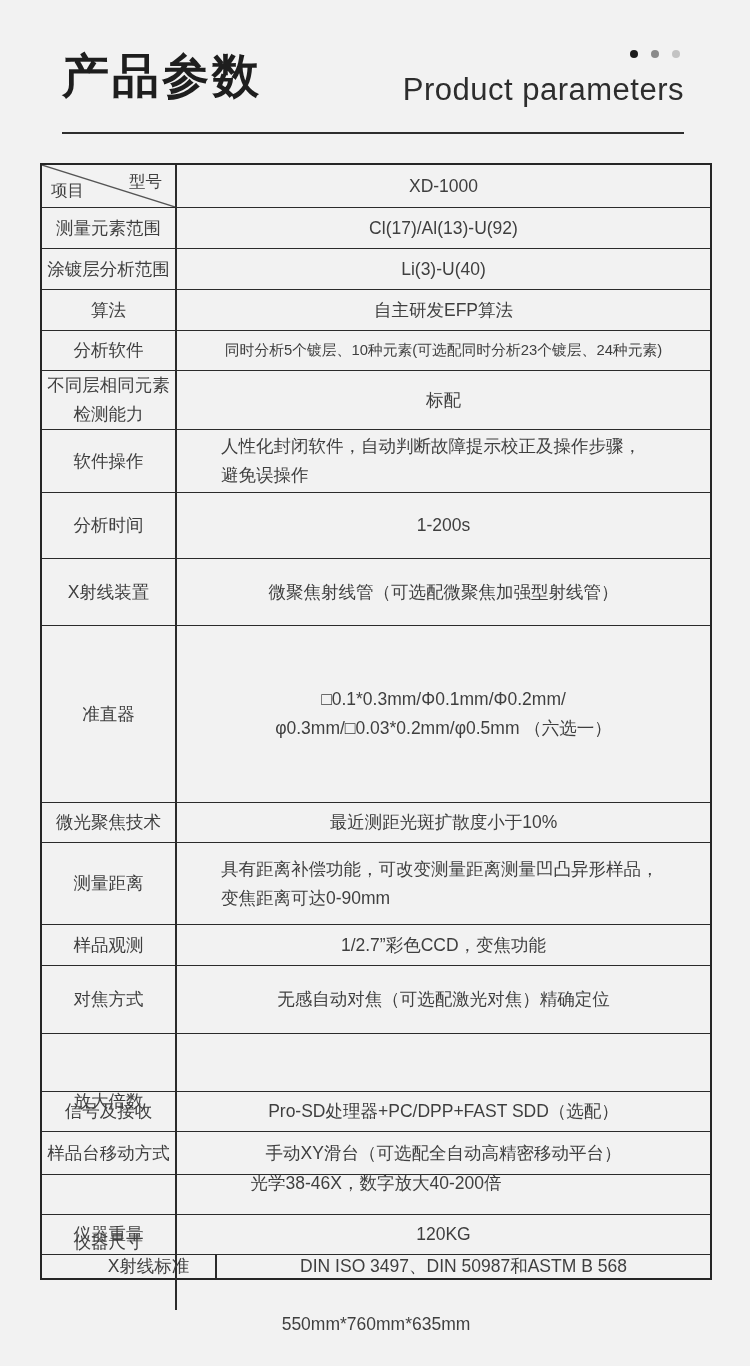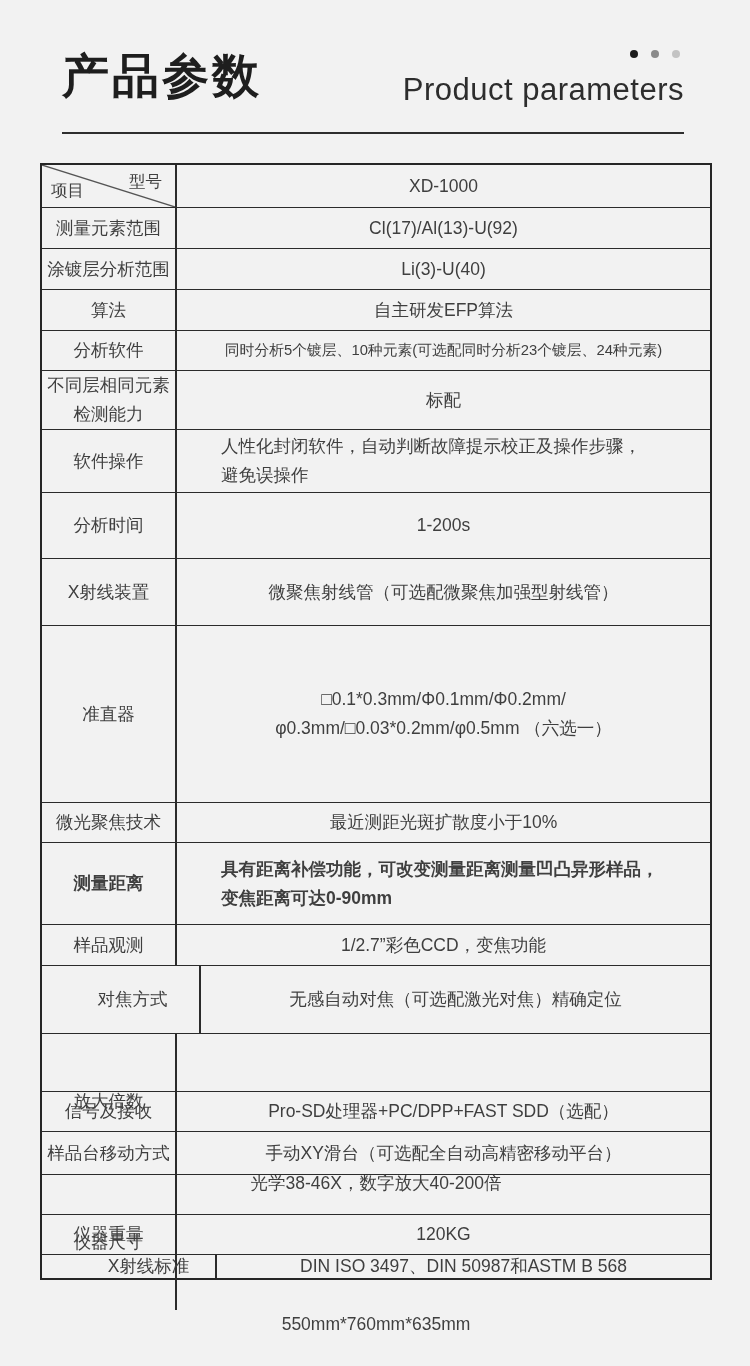--- a/index.html
+++ b/index.html
@@ -185,30 +185,30 @@
       </div>
       <div class="row" style="height: 177px;">
         <div class="cell label">准直器</div>
         <div class="cell value">□0.1*0.3mm/Φ0.1mm/Φ0.2mm/
 φ0.3mm/□0.03*0.2mm/φ0.5mm （六选一）</div>
       </div>
       <div class="row" style="height: 40px;">
         <div class="cell label">微光聚焦技术</div>
         <div class="cell value">最近测距光斑扩散度小于10%</div>
       </div>
-      <div class="row" style="height: 82px; font-weight: bold;">
+      <div class="row" style="height: 82px;">
         <div class="cell label">测量距离</div>
         <div class="cell value left">具有距离补偿功能，可改变测量距离测量凹凸异形样品，
 变焦距离可达0-90mm</div>
       </div>
       <div class="row" style="height: 41px;">
         <div class="cell label">样品观测</div>
         <div class="cell value">1/2.7”彩色CCD，变焦功能</div>
       </div>
-      <div class="row" style="height: 68px; padding-left: 24px;">
+      <div class="row" style="height: 68px;">
         <div class="cell label">对焦方式</div>
         <div class="cell value">无感自动对焦（可选配激光对焦）精确定位</div>
       </div>
       <div class="row" style="height: 58px; flex-direction: column;">
         <div class="cell label">放大倍数</div>
         <div class="cell value">光学38-46X，数字放大40-200倍</div>
       </div>
       <div class="row" style="height: 40px;">
         <div class="cell label">信号及接收</div>
         <div class="cell value">Pro-SD处理器+PC/DPP+FAST SDD（选配）</div>

